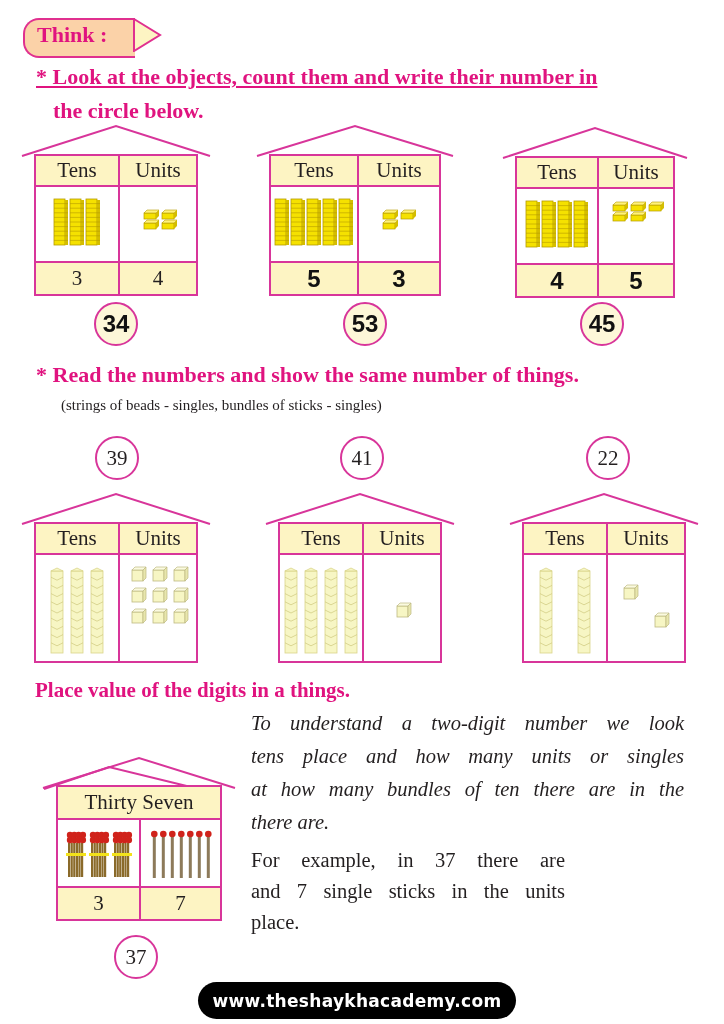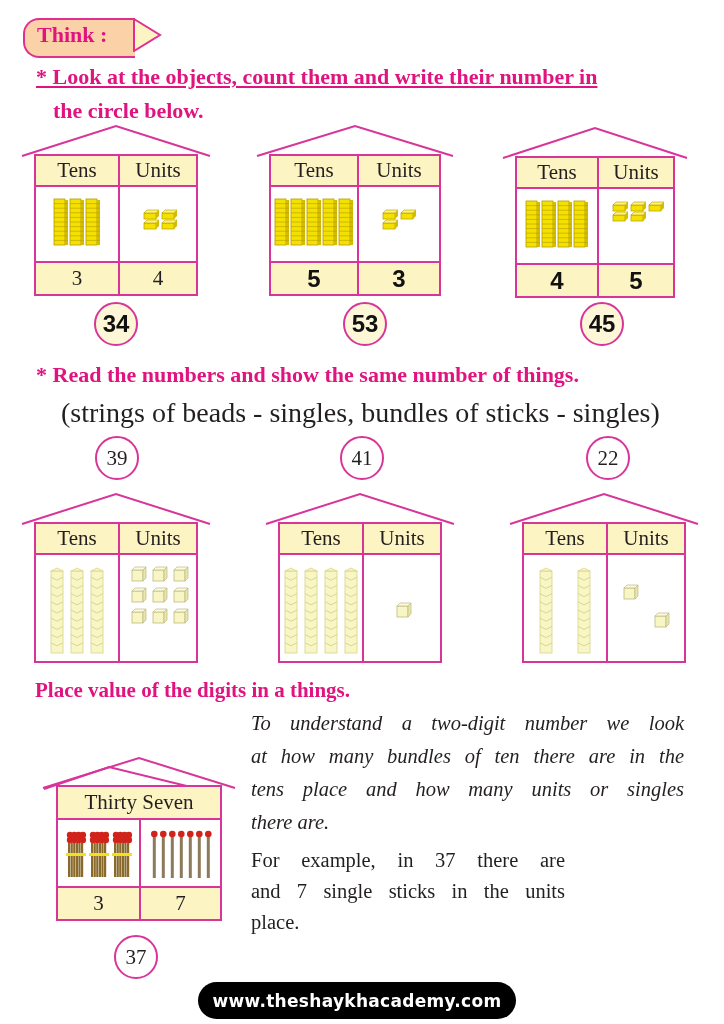--- a/index.html
+++ b/index.html
@@ -20,21 +20,21 @@
   .think-text {
     position: absolute; left: 12px; top: 2px; font-weight: bold; font-size: 22px;
     color: #e0137f; font-family: "Liberation Serif", serif;
   }
   .think-arrow { position: absolute; left: 110px; top: 0; }
 
   .heading {
     color: #e0137f; font-weight: bold; font-size: 22px; line-height: 34px;
     font-family: "Liberation Serif", serif;
   }
-  .subtext { font-size: 28px; color: #231f20; }
+  .subtext { font-size: 15px; color: #231f20; }
 
   
   .house { position: absolute; }
   .house svg.roof { position: absolute; left: 0; top: 0; overflow: visible; }
   .house .box {
     position: absolute; border: 2px solid #d8359a; background: #fff;
   }
   .house .cell { position: absolute; border-color: #d8359a; border-style: solid; border-width: 0; }
   .house .hdr { background: #fdf4c3; display: flex; align-items: center; justify-content: center; font-size: 21px; }
   .house .val { background: #fdf4c3; display: flex; align-items: center; justify-content: center; font-size: 21px; }
@@ -577,22 +577,22 @@
 
     </div>
   </div>
 
   </div>
 
 <div class="abs heading" style="left:35px; top:673px; font-size:21px;">Place value of the digits in a things.</div>
 
 <div class="abs para" style="left:251px; top:707px; width:433px;">
   <div style="text-align-last:justify;">To understand a two-digit number we look</div>
+  <div style="text-align-last:justify;">tens place and how many units or singles</div>
   <div style="text-align-last:justify;">at how many bundles of ten there are in the</div>
-  <div style="text-align-last:justify;">tens place and how many units or singles</div>
   <div>there are.</div>
 </div>
 
 <div class="abs para2" style="left:251px; top:845px; width:314px;">
   <div style="text-align-last:justify;">For example, in 37 there are</div>
   <div style="text-align-last:justify;">and 7 single sticks in the units</div>
   <div>place.</div>
 </div>
 
 <div class="house" style="left:44px; top:757px; width:188px; height:170px;">

